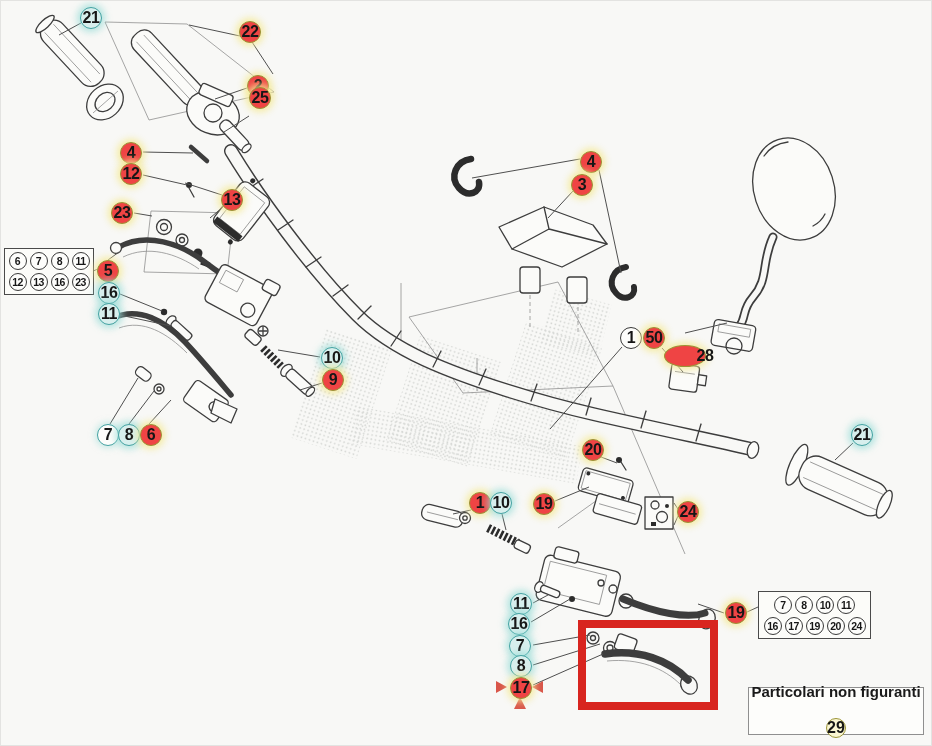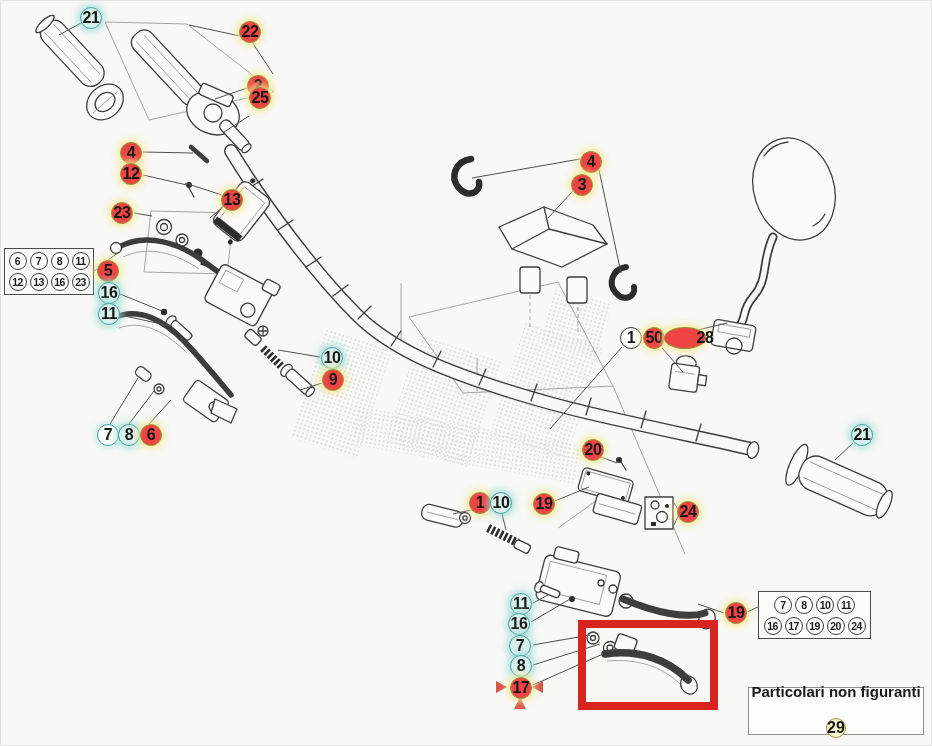--- a/index.html
+++ b/index.html
@@ -414,21 +414,21 @@
       <div class="callout yellow" style="left: 96px; top: 259px;">5</div>
       <div class="callout cyan" style="left: 97px; top: 281px;">16</div>
       <div class="callout cyan" style="left: 97px; top: 302px;">11</div>
       <div class="callout cyanline" style="left: 96px; top: 423px;">7</div>
       <div class="callout cyan" style="left: 117px; top: 423px;">8</div>
       <div class="callout yellow" style="left: 139px; top: 423px;">6</div>
       <div class="callout yellow" style="left: 579px; top: 150px;">4</div>
       <div class="callout yellow" style="left: 570px; top: 173px;">3</div>
       <div class="callout white" style="left: 619px; top: 326px;">1</div>
       <div class="callout yellow" style="left: 642px; top: 326px;">50</div>
-      <div class="callout yellow" style="left: 663px; top: 326px; padding-left: 40px;">28</div>
+      <div class="callout yellow" style="left: 663px; top: 344px; padding-left: 40px;">28</div>
       <div class="callout cyan" style="left: 850px; top: 423px;">21</div>
       <div class="callout cyan" style="left: 320px; top: 346px;">10</div>
       <div class="callout yellow" style="left: 321px; top: 368px;">9</div>
       <div class="callout yellow" style="left: 581px; top: 438px;">20</div>
       <div class="callout yellow" style="left: 468px; top: 491px;">1</div>
       <div class="callout cyan" style="left: 489px; top: 491px;">10</div>
       <div class="callout yellow" style="left: 532px; top: 492px;">19</div>
       <div class="callout yellow" style="left: 676px; top: 500px;">24</div>
       <div class="callout yellow" style="left: 724px; top: 601px;">19</div>
       <div class="callout cyan" style="left: 509px; top: 592px;">11</div>

